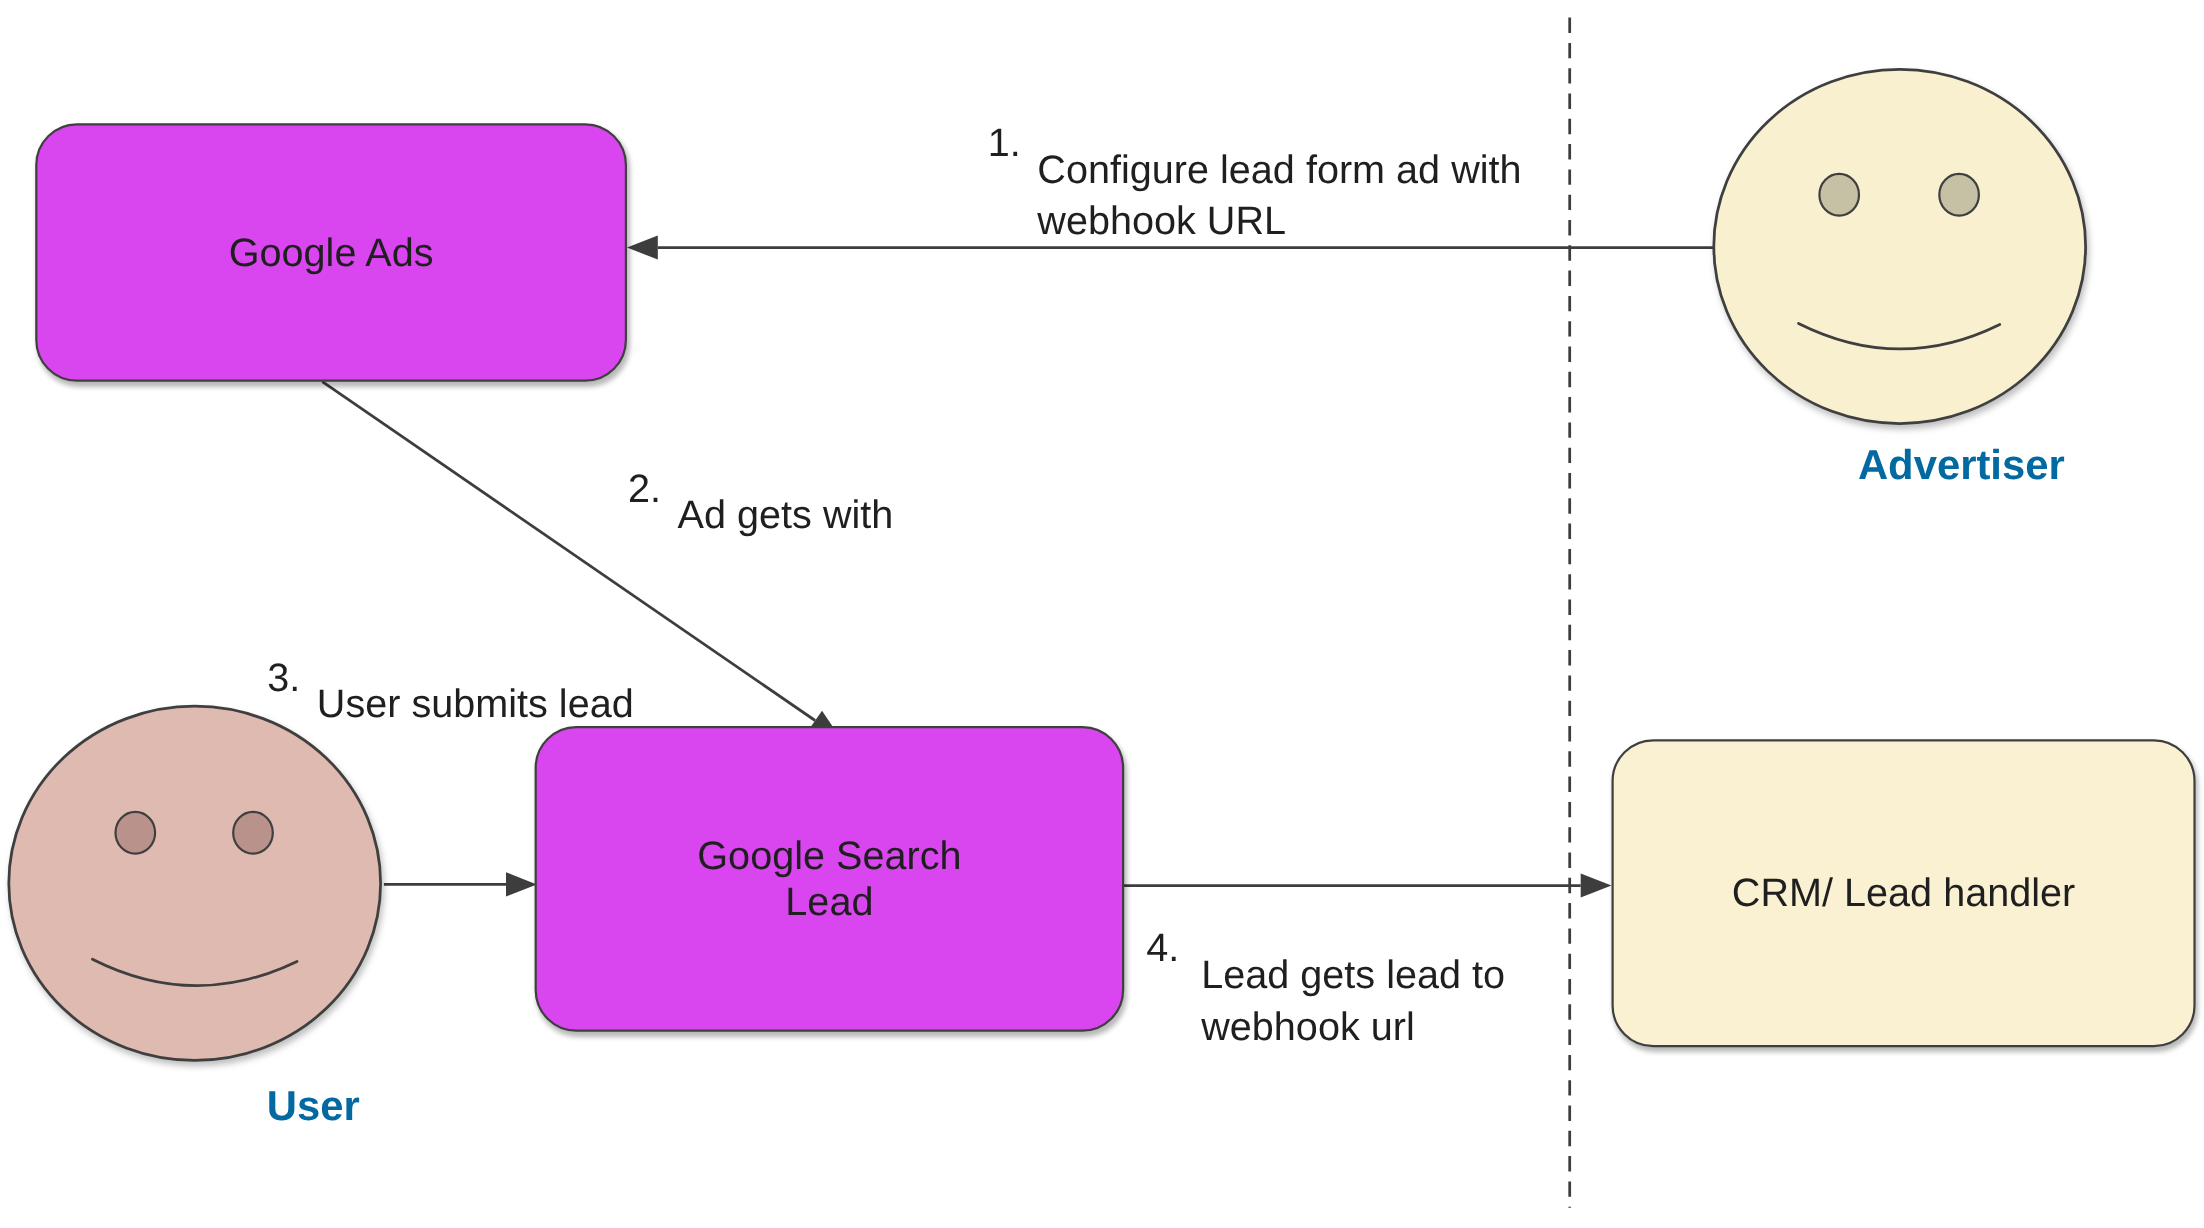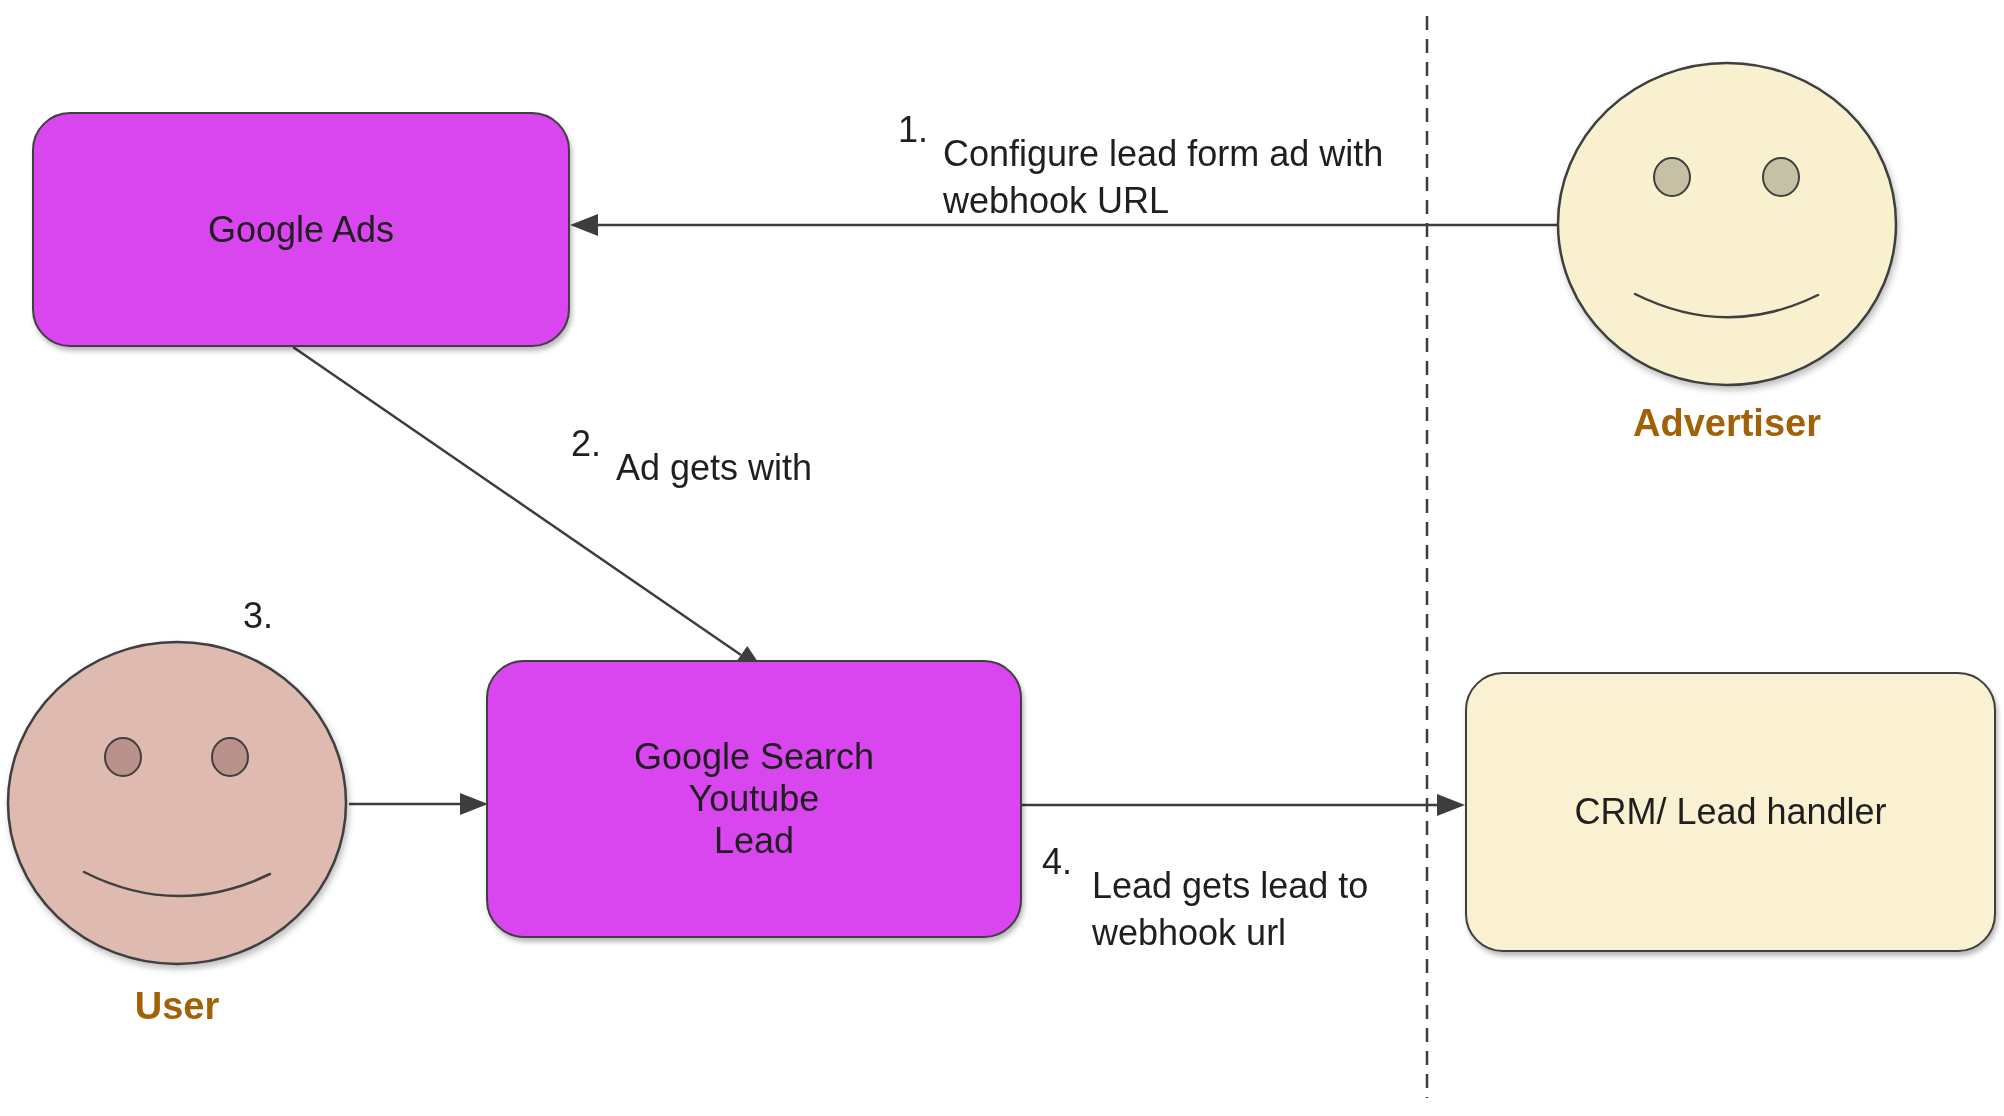--- a/index.html
+++ b/index.html
@@ -55,24 +55,24 @@
   #annotation-1 .txt { width: 455px; }
   #annotation-2 { left: 571px;  top: 420px; }
   #annotation-3 { left: 243px;  top: 592px; }
   #annotation-4 { left: 1042px; top: 838px; }
   #annotation-4 .num { flex: 0 0 50px; }
   #annotation-4 .txt { width: 310px; }
 
   .actor-label {
     position: absolute;
     width: 300px;
-    text-align: center;
+    text-align: right;
     font-size: 38px;
     font-weight: bold;
-    color: #a16207;
+    color: #0369a1;
   }
   #advertiser-label { left: 1577px; top: 402px; }
   #user-label       { left: 27px;   top: 985px; }
 
   .face-group { filter: drop-shadow(2px 4px 3px rgba(0,0,0,0.25)); }
 </style>
 </head>
 <body>
 
 <div id="canvas">
@@ -116,41 +116,41 @@
     </g>
   </svg>
 
   <div id="node-google-ads" class="node blue">
     <span>Google Ads</span>
   </div>
 
   <div id="node-surfaces" class="node blue">
     <span class="node-lines">
       <span>Google Search</span>
-      <span>Youtube</span>
       <span>Lead</span>
     </span>
   </div>
 
   <div id="node-crm" class="node yellow">
     <span>CRM/ Lead handler</span>
   </div>
 
   <div id="annotation-1" class="annotation">
     <span class="num">1.</span>
     <span class="txt">Configure lead form ad with webhook URL</span>
   </div>
 
   <div id="annotation-2" class="annotation">
     <span class="num">2.</span>
     <span class="txt">Ad gets with</span>
   </div>
 
   <div id="annotation-3" class="annotation">
     <span class="num">3.</span>
+    <span class="txt">User submits lead</span>
   </div>
 
   <div id="annotation-4" class="annotation">
     <span class="num">4.</span>
     <span class="txt">Lead gets lead to webhook url</span>
   </div>
 
   <div id="advertiser-label" class="actor-label">Advertiser</div>
 
   <div id="user-label" class="actor-label">User</div>

